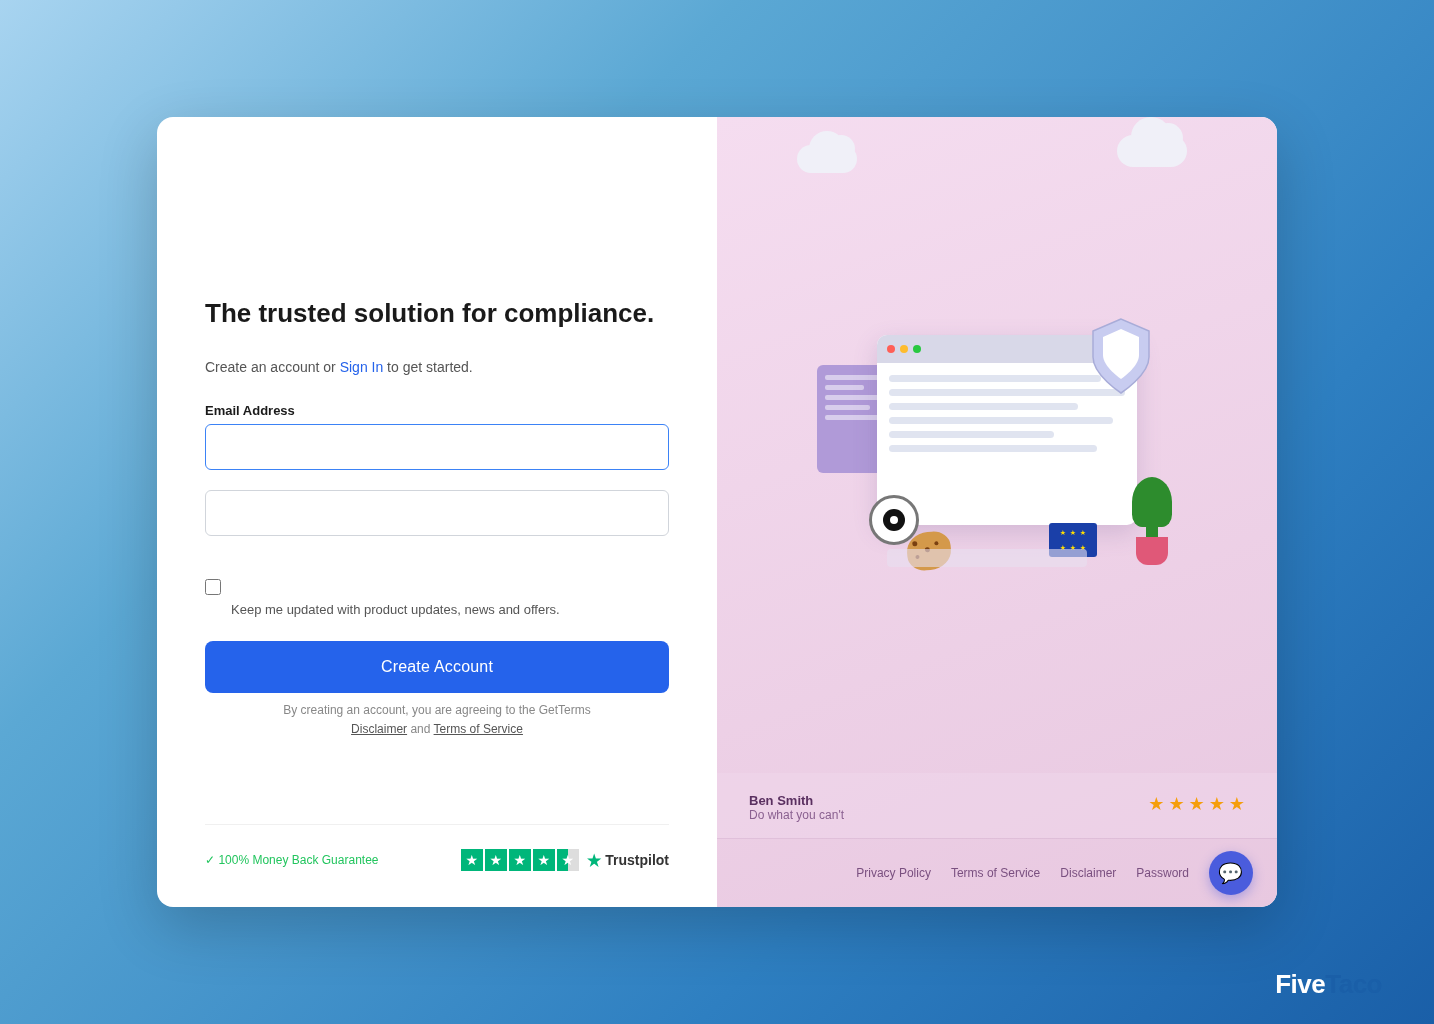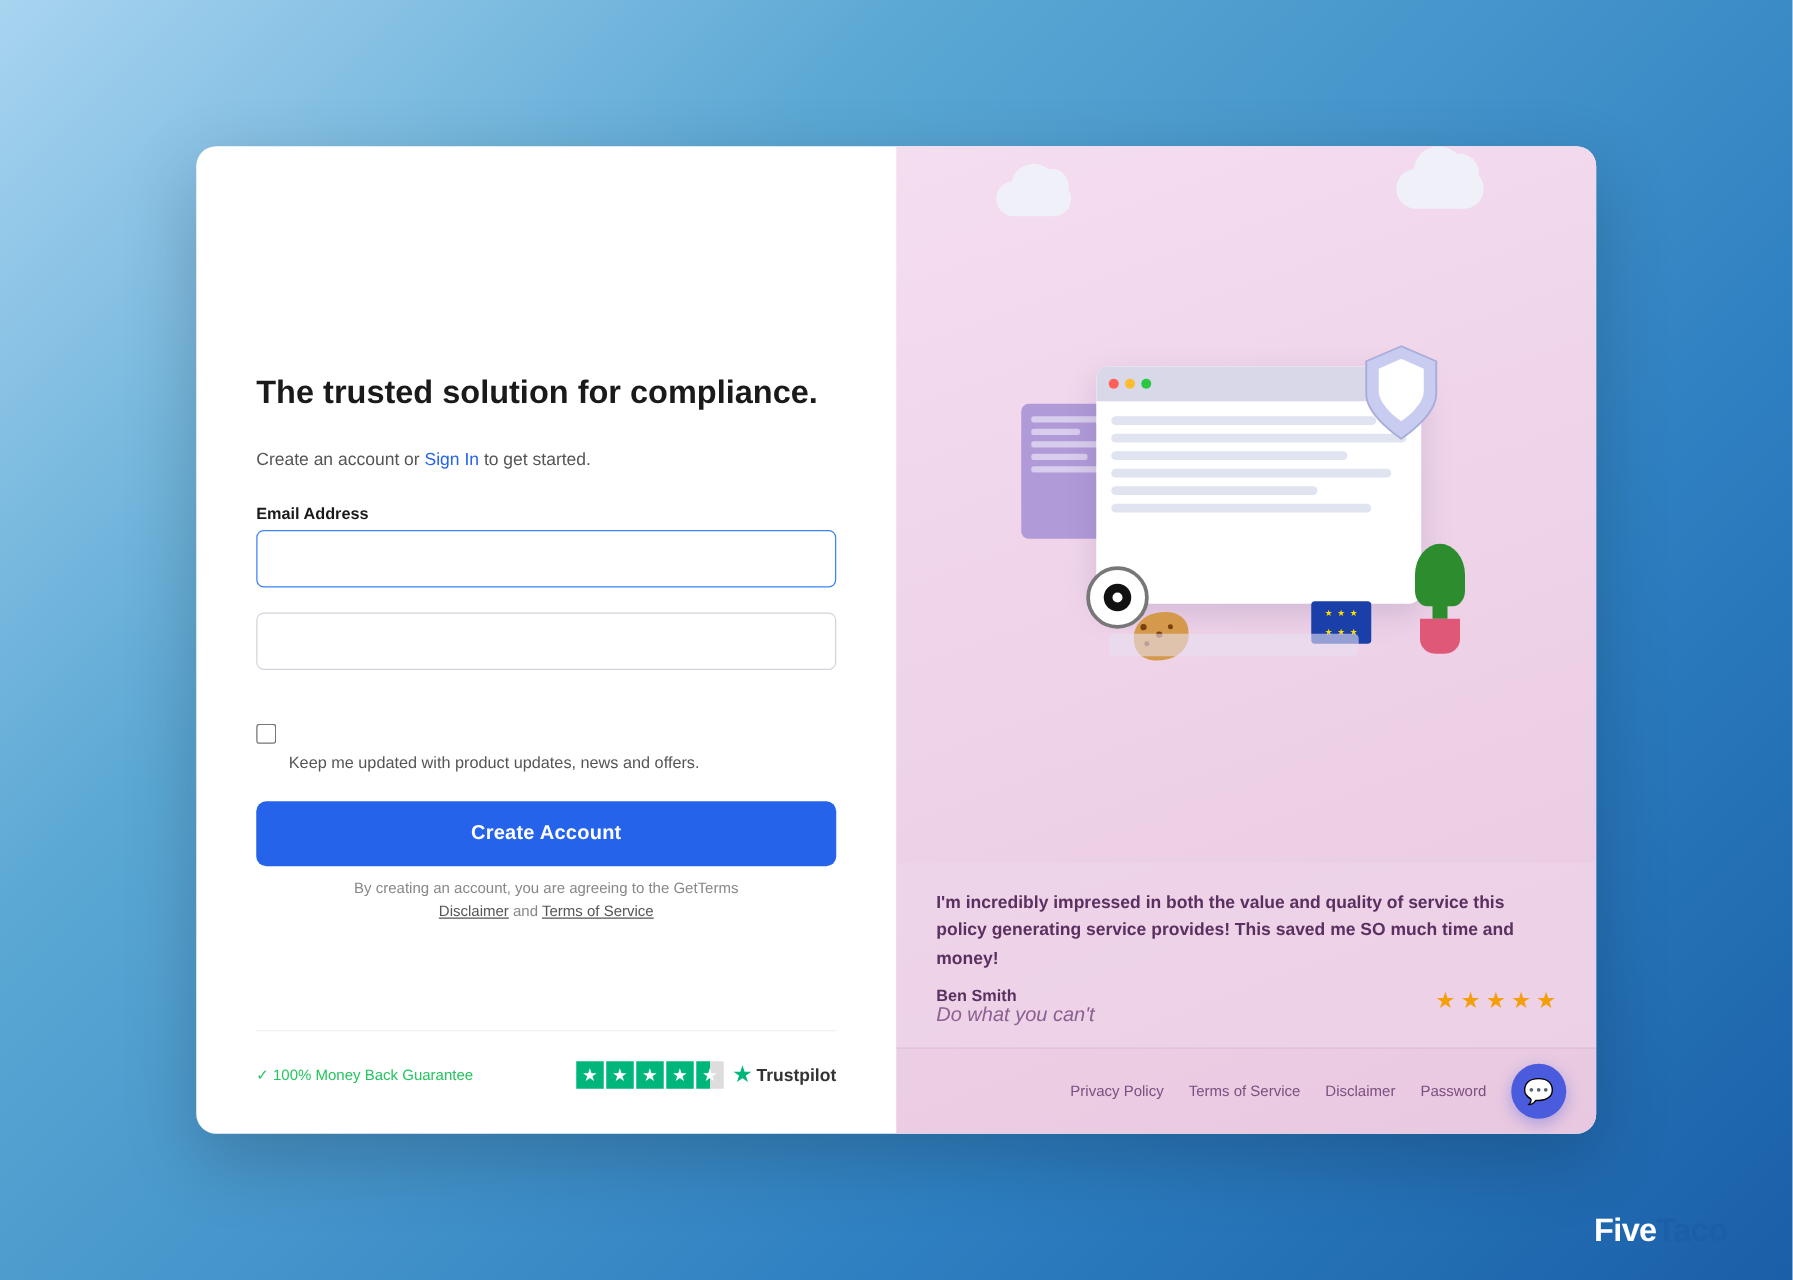--- a/index.html
+++ b/index.html
@@ -107,21 +107,21 @@
       margin-top: 46px;
     }
     .create-btn {
       width: 100%;
       height: 52px;
       background: #2563eb;
       color: #fff;
       border: none;
       border-radius: 8px;
       font-size: 16px;
-      font-weight: 700;
+      font-weight: 400;
       cursor: pointer;
       margin-bottom: 8px;
       letter-spacing: 0.2px;
     }
     .terms-text {
       font-size: 12px;
       color: #888;
       text-align: center;
       line-height: 1.6;
     }
@@ -215,23 +215,22 @@
       color: #5a3060;
       line-height: 1.6;
       margin-bottom: 12px;
     }
     .testimonial-author {
       font-size: 13px;
       font-weight: 700;
       color: #5a3060;
     }
     .testimonial-role {
-      font-size: 16px;
+      font-size: 12px;
       color: #8a6090;
-      font-style: italic;
     }
     .testimonial-row {
       display: flex;
       align-items: flex-start;
       justify-content: space-between;
     }
     .rating-stars {
       display: flex;
       gap: 4px;
     }
@@ -416,21 +415,20 @@
             <div style="position:absolute;top:22px;left:8px;width:4px;height:4px;background:#7a4010;border-radius:50%;"></div>
             <div style="position:absolute;top:10px;left:28px;width:4px;height:4px;background:#7a4010;border-radius:50%;"></div>
           </div>
         </div>
 
         <div style="position:absolute;left:70px;bottom:18px;width:200px;height:18px;background:#e8e0f0;border-radius:4px;opacity:0.6;"></div>
       </div>
     </div>
 
     <div class="testimonial-area">
-      <p class="testimonial-text">I'm incredibly impressed in both the value and quality of service this policy generating service provides! This saved me SO much time and money!</p>
       <div class="testimonial-row">
         <div>
           <div class="testimonial-author">Ben Smith</div>
           <div class="testimonial-role">Do what you can't</div>
         </div>
         <div class="rating-stars">
           <span class="star-rating">★</span>
           <span class="star-rating">★</span>
           <span class="star-rating">★</span>
           <span class="star-rating">★</span>

